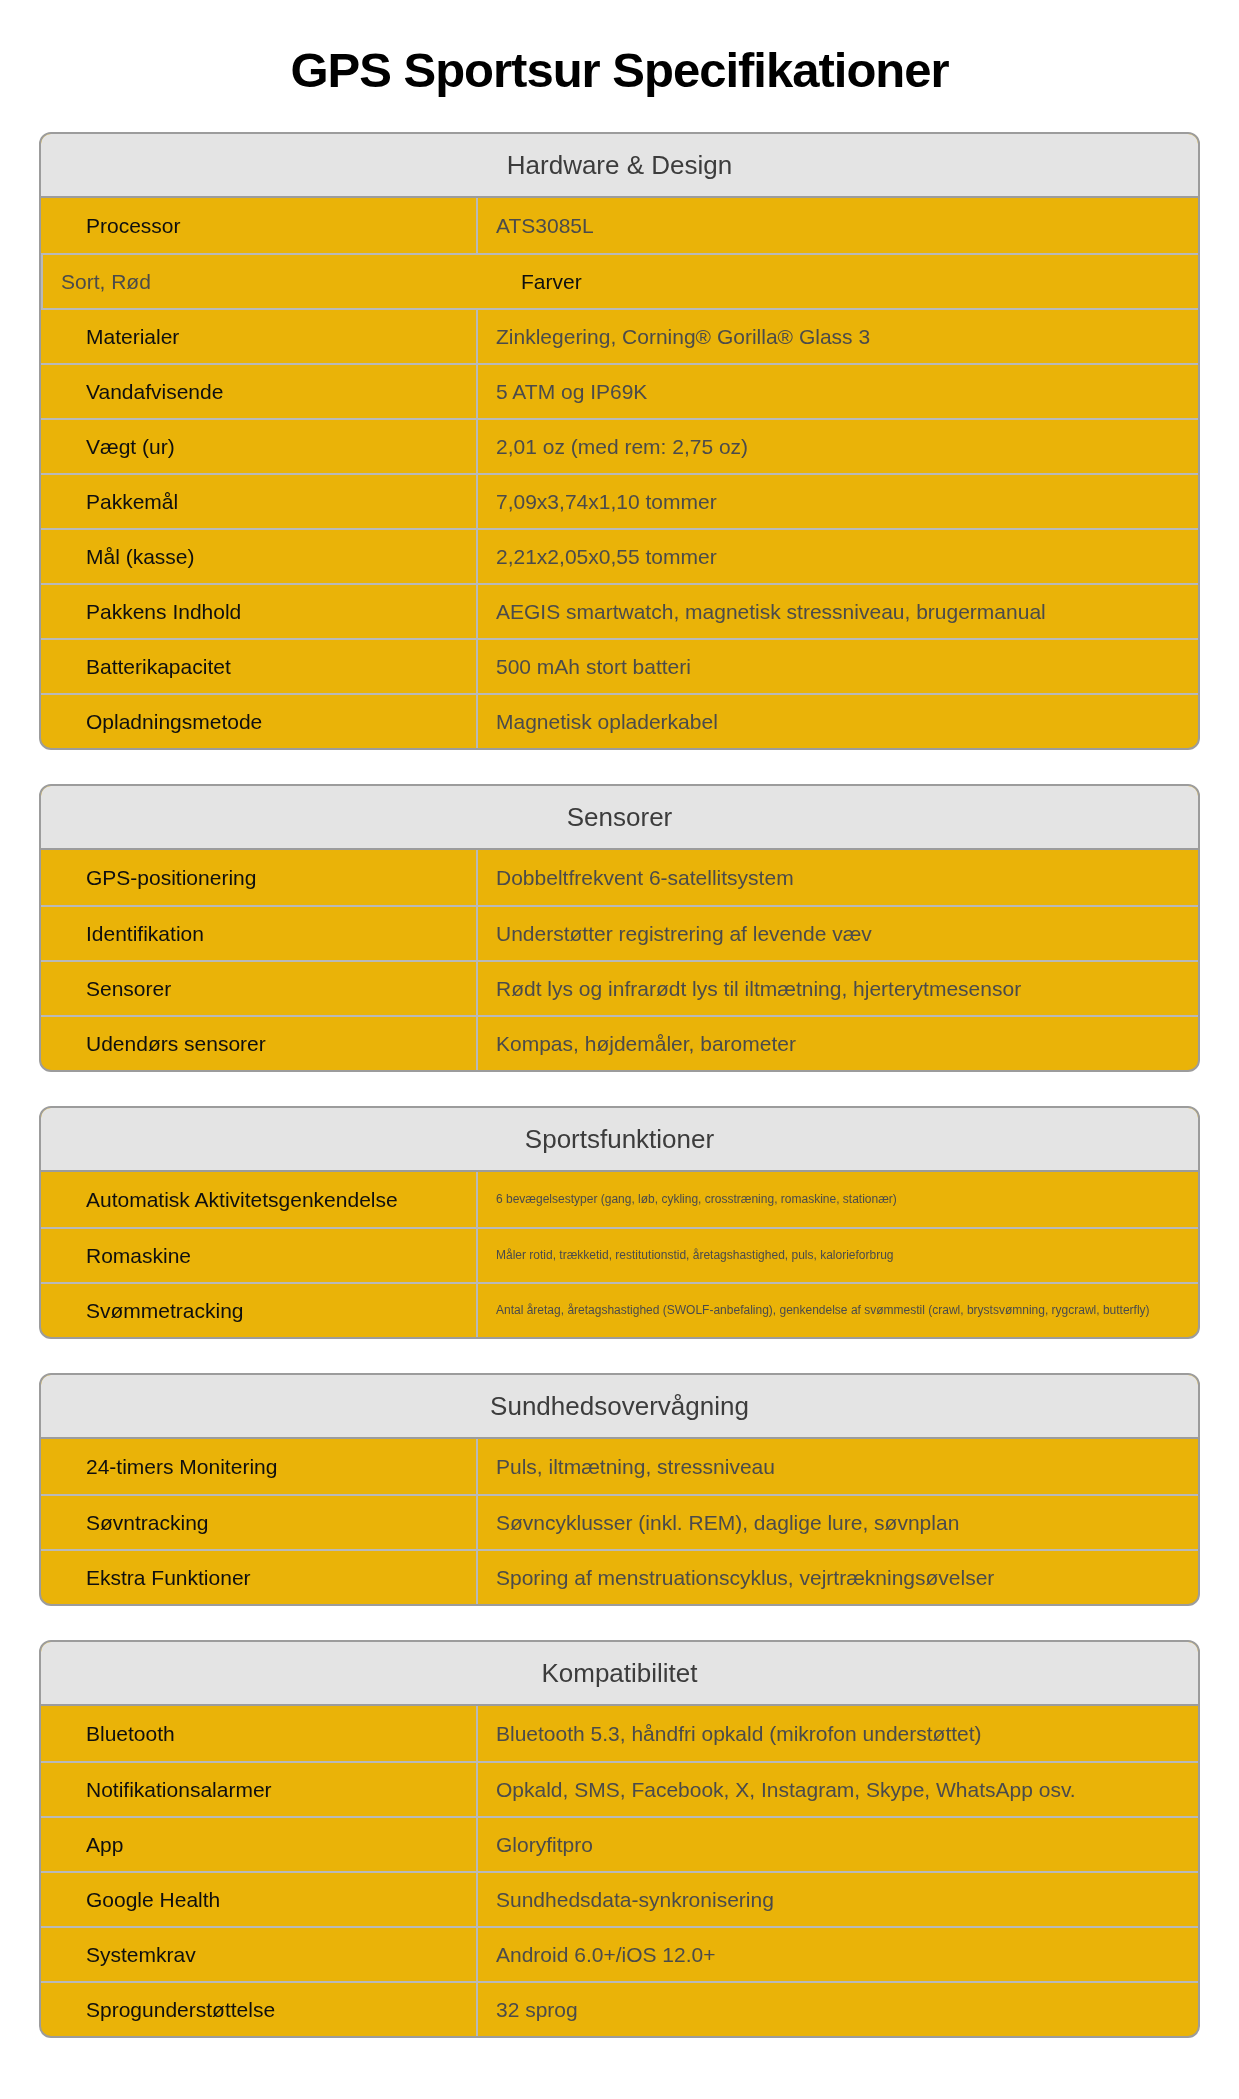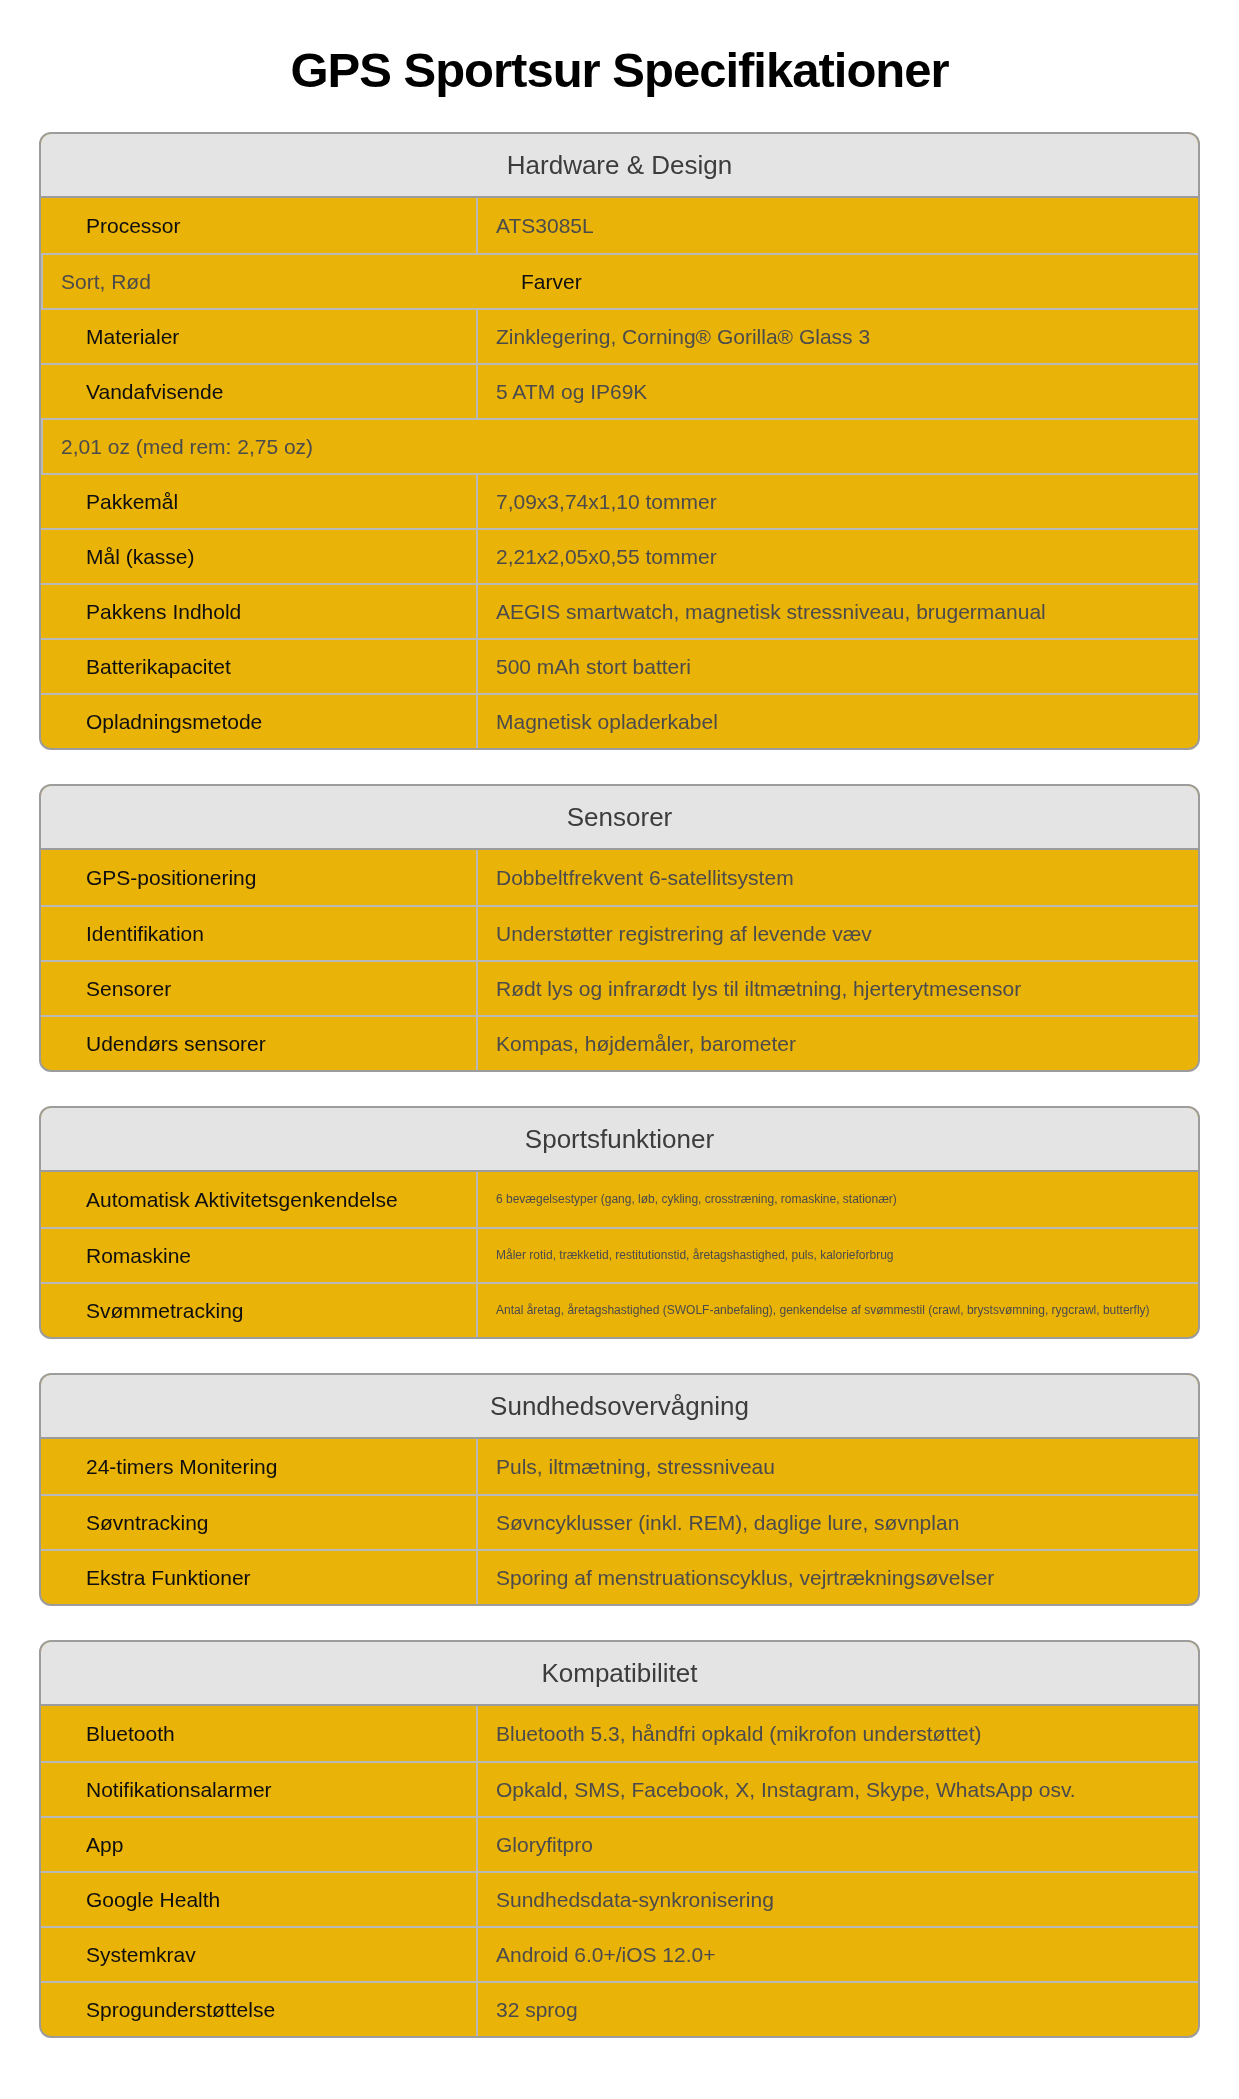--- a/index.html
+++ b/index.html
@@ -100,20 +100,21 @@
     <div class="cell label">Materialer</div>
     <div class="cell value">Zinklegering, Corning® Gorilla® Glass 3</div>
   </div>
 
   <div class="spec-row">
     <div class="cell label">Vandafvisende</div>
     <div class="cell value">5 ATM og IP69K</div>
   </div>
 
   <div class="spec-row">
+    <div class="cell label">Vægt (ur)</div>
     <div class="cell value">2,01 oz (med rem: 2,75 oz)</div>
   </div>
 
   <div class="spec-row">
     <div class="cell label">Pakkemål</div>
     <div class="cell value">7,09x3,74x1,10 tommer</div>
   </div>
 
   <div class="spec-row">
     <div class="cell label">Mål (kasse)</div>

